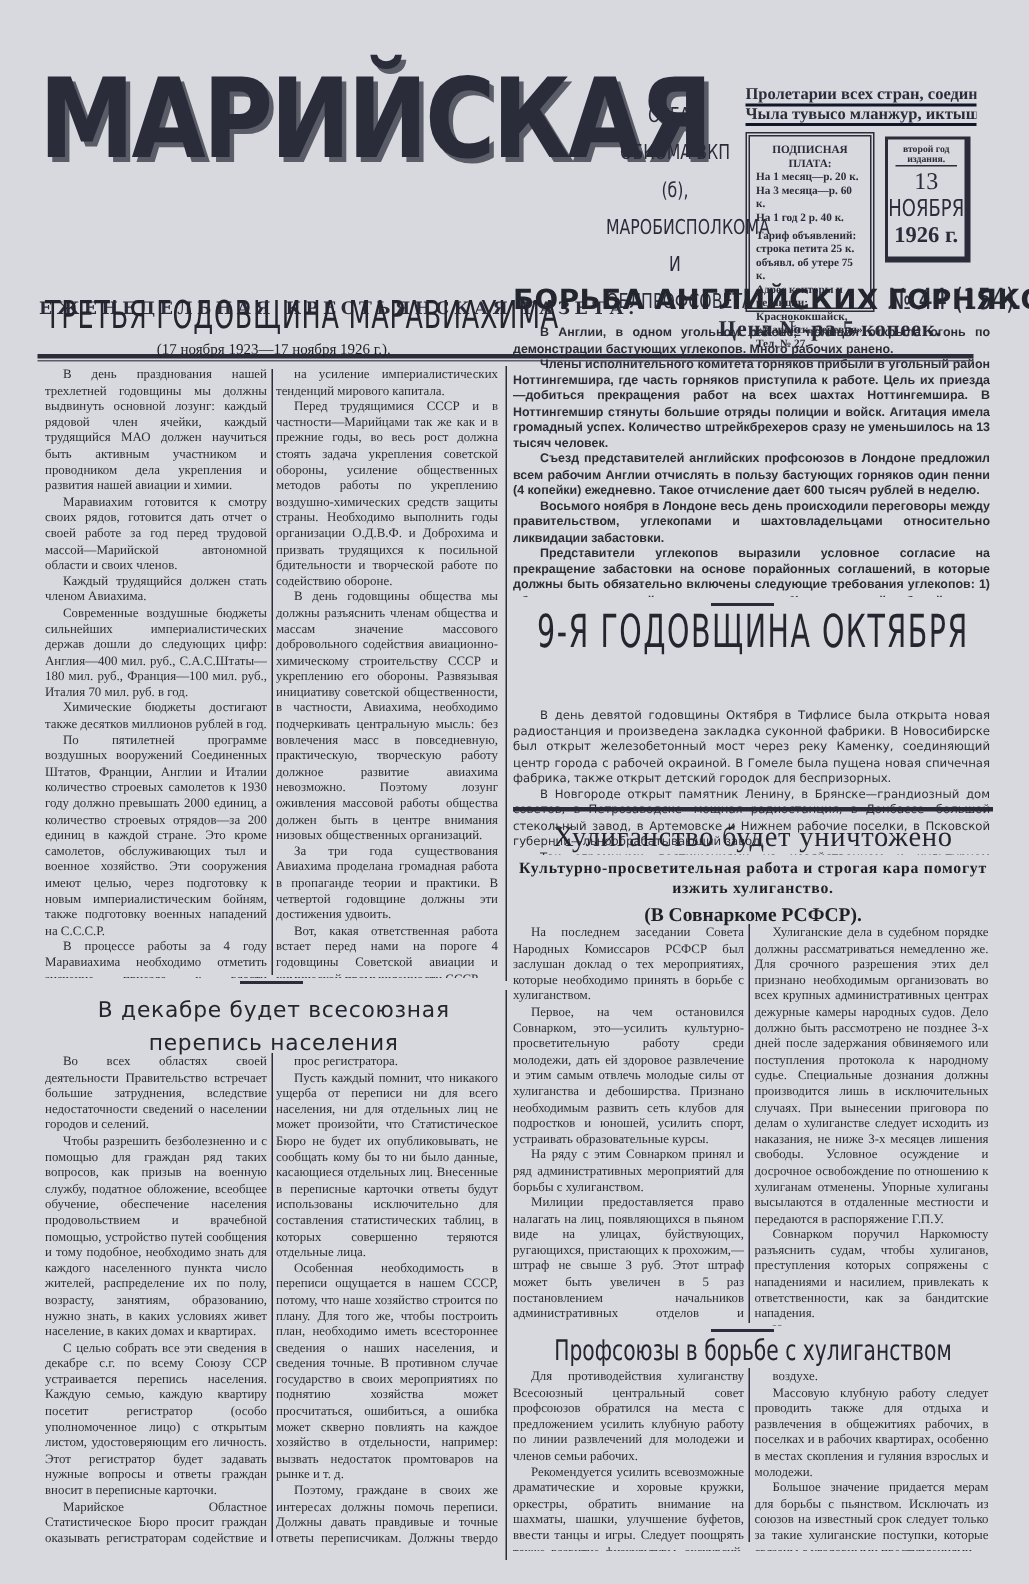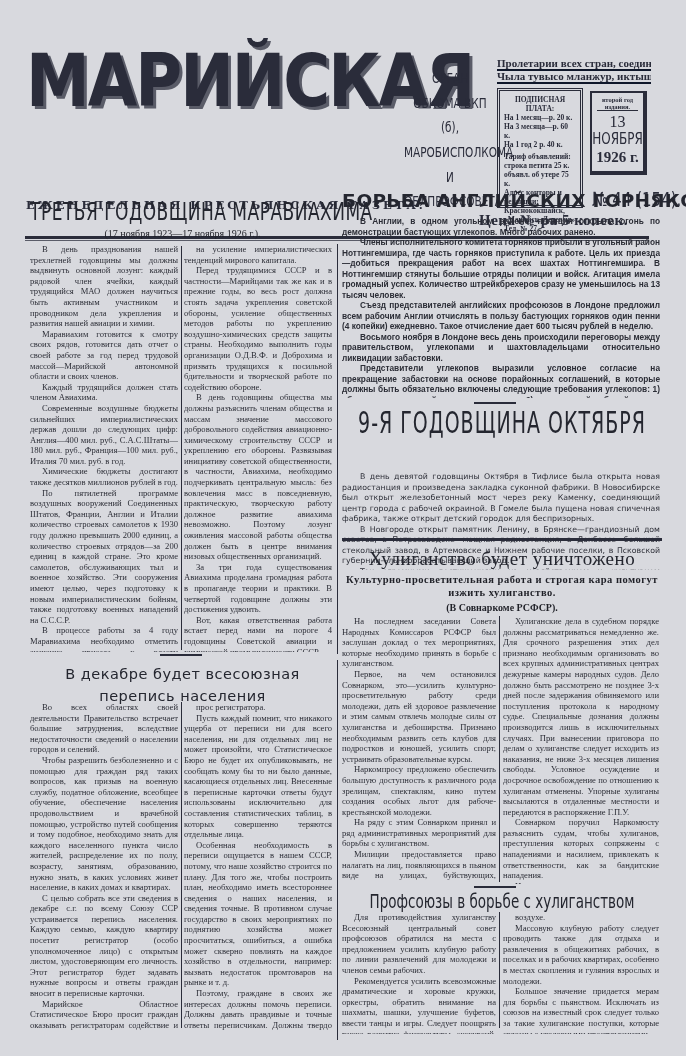--- a/index.html
+++ b/index.html
@@ -62,21 +62,21 @@
   .col p { margin: 0; text-indent: 12px; }
   .vrule { position: absolute; width: 1px; background: #2a2c3a; }
   .hrule { position: absolute; height: 1px; background: #2a2c3a; }
 
   .h-maravia { position: absolute; left: 30px; top: 196px; width: 305px; text-align: center; font-family: "DejaVu Sans", sans-serif; font-size: 17px; color: #24262f; transform: scaleY(1.5); transform-origin: top center; letter-spacing: 0.5px; white-space: nowrap; }
   .h-maravia-sub { position: absolute; left: 30px; top: 228px; width: 305px; text-align: center; font-size: 10px; }
   .h-miners { position: absolute; left: 342px; top: 190px; width: 320px; font-family: "DejaVu Sans", sans-serif; font-weight: bold; font-size: 18.5px; color: #24262f; white-space: nowrap; letter-spacing: 0.3px; }
   .h-oct { position: absolute; left: 342px; top: 404px; width: 320px; text-align: center; font-family: "DejaVu Sans", sans-serif; font-size: 19px; color: #24262f; transform: scaleY(1.6); transform-origin: top center; letter-spacing: 1px; }
   .h-hooligan { position: absolute; left: 342px; top: 548px; width: 320px; text-align: center; font-size: 19px; color: #24262f; letter-spacing: 0.5px; }
   .h-hooligan-sub { position: absolute; left: 342px; top: 573px; width: 320px; text-align: center; font-size: 10.5px; font-weight: bold; line-height: 13px; letter-spacing: 0.5px; }
-  .h-hooligan-src { position: absolute; left: 342px; top: 602px; width: 320px; text-align: center; font-size: 10px; font-weight: bold; }
+  .h-hooligan-src { position: absolute; left: 342px; top: 602px; width: 320px; text-align: center; font-size: 13px; font-weight: bold; }
   .h-census { position: absolute; left: 30px; top: 663px; width: 305px; text-align: center; font-family: "DejaVu Sans", sans-serif; font-size: 14.5px; line-height: 22px; letter-spacing: 0.5px; color: #24262f; }
   .h-unions { position: absolute; left: 342px; top: 890px; width: 320px; text-align: center; font-family: "DejaVu Sans", sans-serif; font-size: 13.5px; color: #24262f; transform: scaleY(1.4); transform-origin: top center; }
   .wide { position: absolute; left: 342px; width: 318px; font-size: 8.3px; line-height: 10.5px; text-align: justify; color: #2b2d36; font-weight: bold; font-family: "Liberation Sans", sans-serif; }
   .wide p { margin: 0; text-indent: 18px; }
   .short { position: absolute; height: 2px; background: #2a2c3a; }
 </style>
 </head>
 <body>
 
 <div class="page">
@@ -158,21 +158,20 @@
     <p>Так огромными достижениями на хозяйственном и культурном фронтах С.С.С.Р. ознаменовал девятую годовщину Октября.</p>
   </div>
   <div class="hrule" style="left:342px; top:538px; width:320px; height:3px;"></div>
 
   <div class="h-hooligan">Хулиганство будет уничтожено</div>
   <div class="h-hooligan-sub">Культурно-просветительная работа и строгая кара помогут изжить хулиганство.</div>
   <div class="h-hooligan-src">(В Совнаркоме РСФСР).</div>
   <div class="col" style="left:342px; top:616px; width:154px; height:268px;">
     <p>На последнем заседании Совета Народных Комиссаров РСФСР был заслушан доклад о тех мероприятиях, которые необходимо принять в борьбе с хулиганством.</p>
     <p>Первое, на чем остановился Совнарком, это—усилить культурно-просветительную работу среди молодежи, дать ей здоровое развлечение и этим самым отвлечь молодые силы от хулиганства и дебоширства. Признано необходимым развить сеть клубов для подростков и юношей, усилить спорт, устраивать образовательные курсы.</p>
-    <p>Наркомпросу предложено обеспечить большую доступность к различного рода зрелищам, спектаклям, кино путем создания особых льгот для рабоче-крестьянской молодежи.</p>
     <p>На ряду с этим Совнарком принял и ряд административных мероприятий для борьбы с хулиганством.</p>
     <p>Милиции предоставляется право налагать на лиц, появляющихся в пьяном виде на улицах, буйствующих, ругающихся, пристающих к прохожим,—штраф не свыше 3 руб. Этот штраф может быть увеличен в 5 раз постановлением начальников административных отделов и президиумов горсоветов, если виновные не будут подчиняться.</p>
   </div>
   <div class="vrule" style="left:499px; top:616px; height:266px;"></div>
   <div class="col" style="left:503px; top:616px; width:156px; height:268px;">
     <p>Хулиганские дела в судебном порядке должны рассматриваться немедленно же. Для срочного разрешения этих дел признано необходимым организовать во всех крупных административных центрах дежурные камеры народных судов. Дело должно быть рассмотрено не позднее 3-х дней после задержания обвиняемого или поступления протокола к народному судье. Специальные дознания должны производится лишь в исключительных случаях. При вынесении приговора по делам о хулиганстве следует исходить из наказания, не ниже 3-х месяцев лишения свободы. Условное осуждение и досрочное освобождение по отношению к хулиганам отменены. Упорные хулиганы высылаются в отдаленные местности и передаются в распоряжение Г.П.У.</p>
     <p>Совнарком поручил Наркомюсту разъяснить судам, чтобы хулиганов, преступления которых сопряжены с нападениями и насилием, привлекать к ответственности, как за бандитские нападения.</p>
     <p>Наркомтруду предложено разъяснить, что лица привлеченные за хулиганство к суду, должны быть по истечении 3-х дней неявки на работу уволены с места службы.</p>
   </div>
   <div class="short" style="left:474px; top:886px; width:42px;"></div>

